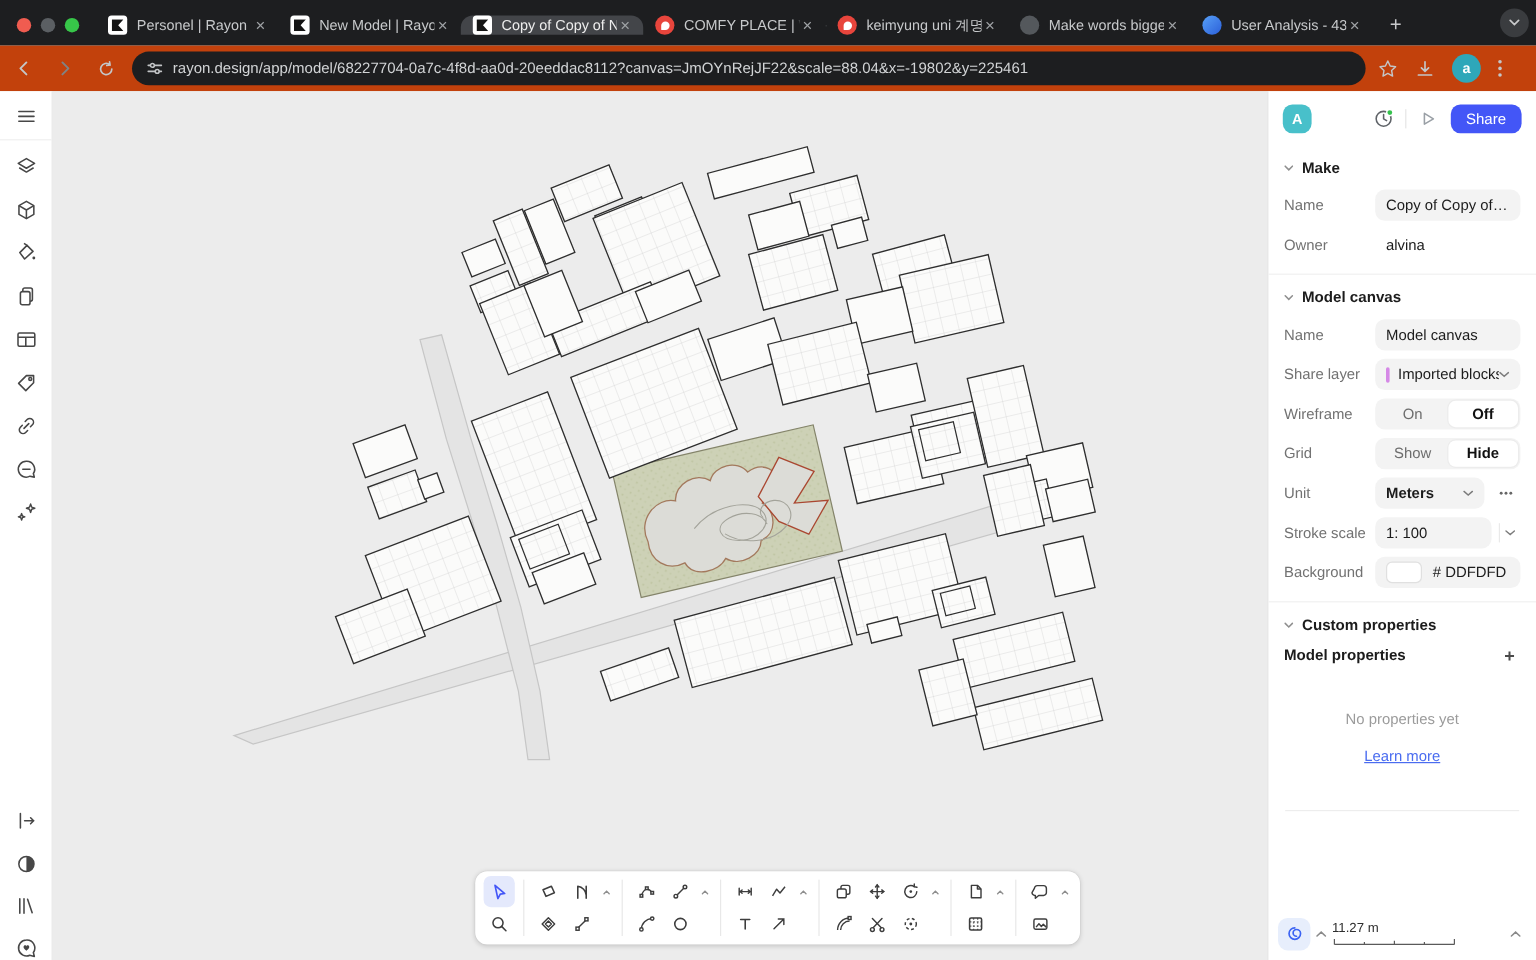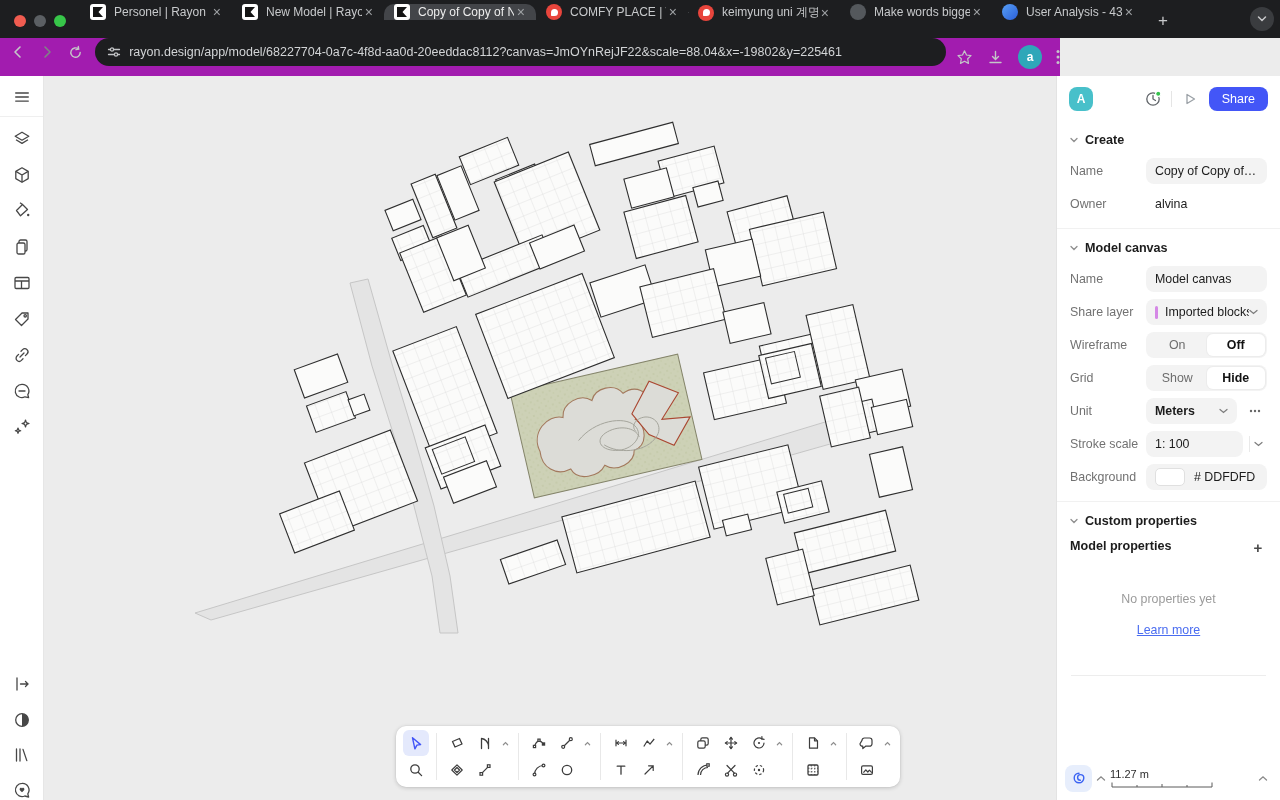--- a/index.html
+++ b/index.html
@@ -6,38 +6,38 @@
   html,body { width:1280px; height:800px; overflow:hidden; font-family:"Liberation Sans","DejaVu Sans",sans-serif; }
   body { background:#ececec; position:relative; }
 
   
   .tabstrip { position:absolute; left:0; top:0; width:1280px; height:38px; background:#1d1e20; display:flex; align-items:flex-end; }
   .winctl { display:flex; gap:8px; align-items:center; padding:0 14px 11px 14px; }
   .winctl span { width:12px; height:12px; border-radius:50%; display:block; }
   .wc-close { background:#f05c50; }
   .wc-min { background:#5b5f63; }
   .wc-max { background:#37c649; }
-  .tabs { display:flex; height:34px; align-items:flex-start; }
+  .tabs { display:flex; height:34px; align-items:center; }
   .tab { width:152px; display:flex; align-items:center; padding:0 8px 0 10px; color:#c7c9cb; font-size:12px; border-radius:10px 10px 0 0; position:relative; cursor:default; }
   .tab + .tab::before { content:""; position:absolute; left:0; top:8px; bottom:8px; width:1px; background:#3d3f42; }
   .tab.active { background:#434549; color:#ededed; }
   .tab.active::before, .tab.active + .tab::before { display:none; }
   .tab-title { flex:1; white-space:nowrap; overflow:hidden; }
   .tab-close { color:#9fa2a5; font-size:14px; padding:0 3px; line-height:1; }
   .fav { width:16px; height:16px; border-radius:3px; margin-right:8px; flex:none; position:relative; }
   .fav-rayon { background:#fff; }
   .fav-rayon::after { content:""; position:absolute; inset:3px; background:#141414; clip-path:polygon(0 0,100% 0,55% 50%,100% 100%,0 100%); }
   .fav-red { background:#e8453c; border-radius:50%; }
   .fav-red::after { content:""; position:absolute; inset:4.5px; background:#fff; border-radius:50% 50% 50% 10%; }
   .fav-dark { background:#54585c; border-radius:50%; }
   .fav-blue { background:linear-gradient(135deg,#57a0f6,#2b5fd9); border-radius:50%; }
   .newtab { width:26px; height:26px; margin:0 0 4px 6px; border-radius:50%; color:#c8c9cb; font-size:17px; display:flex; align-items:center; justify-content:center; align-self:flex-end; }
   .tabsearch { position:absolute; right:6px; top:7px; width:24px; height:24px; border-radius:50%; background:#3a3c3f; color:#c8c9cb; display:flex; align-items:center; justify-content:center; font-size:11px; }
 
-  .urlrow { position:absolute; left:0; top:38px; width:1060px; height:38px; background:#a21caf; display:flex; }
+  .urlrow { position:absolute; left:0; top:38px; width:1280px; height:38px; background:#c2410c; display:flex; align-items:center; }
   .navbtn { width:28px; height:28px; display:flex; align-items:center; justify-content:center; margin-left:6px; color:#c4c6c8; }
   .navbtn.dim { color:#808385; }
   .urlpill { height:28px; width:1028px; margin-left:8px; background:#1d1e20; border-radius:14px; display:flex; align-items:center; padding:0 12px; }
   .urltext { color:#d2d4d6; font-size:12.5px; margin-left:8px; white-space:nowrap; overflow:hidden; }
   .chromeicons { display:flex; align-items:center; margin-left:10px; gap:14px; }
   .profile { width:24px; height:24px; border-radius:50%; background:#2ea7b9; color:#fff; font-size:12px; font-weight:700; display:flex; align-items:center; justify-content:center; }
 
   
   .sidebar { position:absolute; left:0; top:76px; width:44px; bottom:0; background:#fff; border-right:1px solid #e6e6e6; }
   .sb-ic { position:absolute; left:11px; width:22px; height:22px; display:flex; align-items:center; justify-content:center; }
@@ -811,21 +811,21 @@
         </svg>
     </div>
     <button class="sharebtn">Share</button>
   </div>
 
   <div class="section first">
     <div class="sec-h">
       <svg width="8" height="6" viewBox="0 0 8 6">
           <path d="M1 1.5 L4 4.5 L7 1.5" fill="none" stroke="#8f8f8f" stroke-width="1.3" stroke-linecap="round"></path>
         </svg>
-      <span>Create</span>
+      <span>Make</span>
     </div>
     <div class="row">
       <span class="lab">Name</span>
       <input class="fieldinput" value="Copy of Copy of New M..." style="">
     </div>
     <div class="row">
       <span class="lab">Owner</span>
       <span class="plainval" style="padding-left:9px">alvina</span>
     </div>
   </div>

